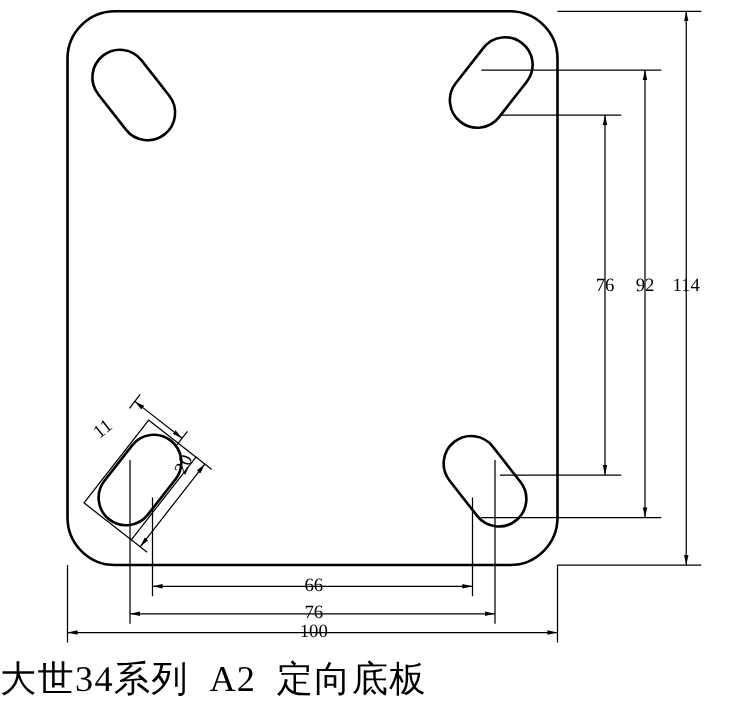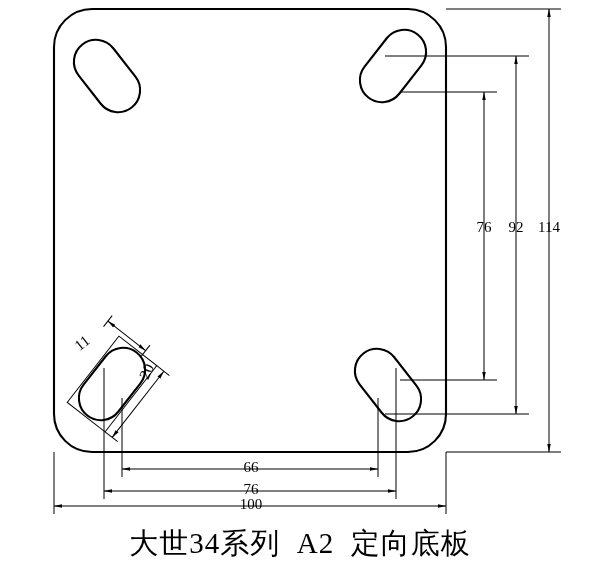--- a/index.html
+++ b/index.html
@@ -63,21 +63,20 @@
     font-size: 15px;
     fill: #000000;
     text-anchor: middle;
     dominant-baseline: middle;
   }
   #title-caption {
     position: absolute;
     left: 0;
     top: 524px;
     width: 600px;
-    text-align: center;
     font-family: "Liberation Serif", "DejaVu Serif", serif;
     font-size: 29px;
     font-weight: 500;
     color: #000000;
     letter-spacing: 1px;
     white-space: pre;
   }
 </style>
 </head>
 <body>

